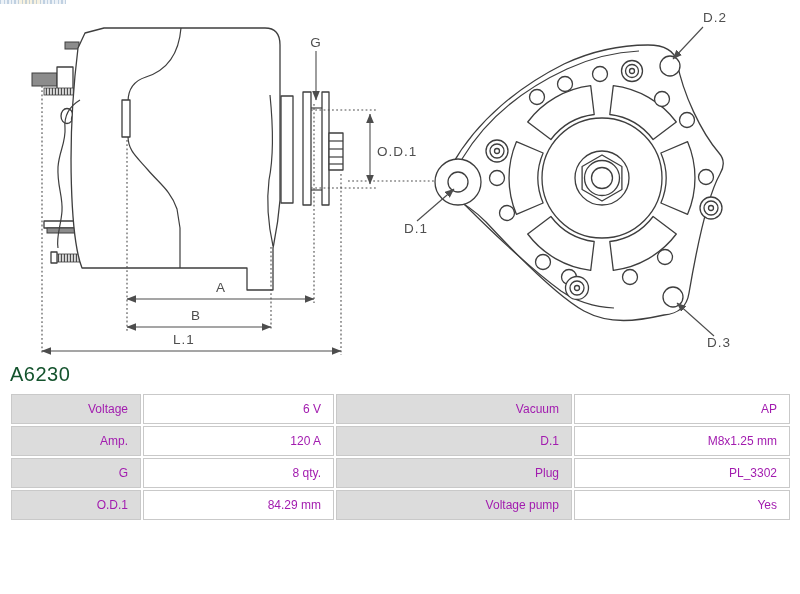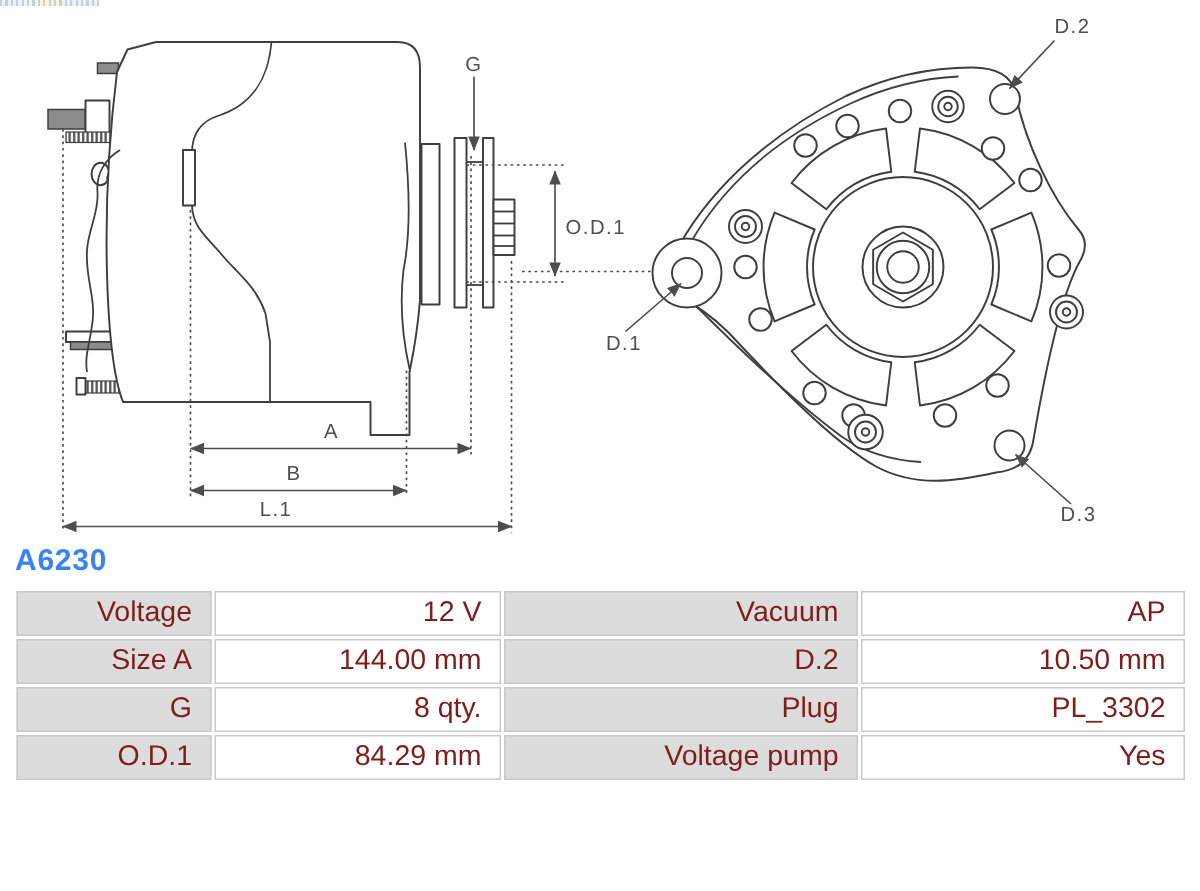--- a/index.html
+++ b/index.html
@@ -15,24 +15,24 @@
 
   
   .ln   {fill:#ffffff;stroke:#3e3e3e;stroke-width:1.3;stroke-linejoin:round;}
   .ln-n {fill:none;stroke:#3e3e3e;stroke-width:1.2;stroke-linejoin:round;}
   .gray {fill:#8c8c8c;stroke:#3e3e3e;stroke-width:1;}
   .dim  {stroke:#4d4d4d;stroke-width:1.1;fill:none;}
   .dot  {stroke:#4d4d4d;stroke-width:1.1;fill:none;stroke-dasharray:1.8 2.4;}
   .dimtxt{fill:#4f4f4f;font-family:"Liberation Sans",sans-serif;font-size:13.5px;letter-spacing:1px;}
 
   .page-title{margin:3px 0 7px 10px;font-size:20px;line-height:22px;
-    color:#3b82f6;letter-spacing:.5px;font-weight:700;}
+    color:#14532d;letter-spacing:.5px;font-weight:400;}
 
   table.spec{border-collapse:separate;border-spacing:2px;margin-left:9px;
-    width:777px;table-layout:fixed;font-size:19px;color:#7f1d1d;}
+    width:777px;table-layout:fixed;font-size:12px;color:#a21caf;}
   table.spec td{border:1px solid #c9c9c9;height:28px;text-align:right;
     padding:0 12px 0 0;background:#ffffff;overflow:hidden;white-space:nowrap;}
   table.spec td.lbl{background:#dcdcdc;}
 </style>
 </head>
 <body>
 
 <div class="logo-strip"></div>
 
 <svg class="diagram" viewBox="0 0 800 360">
@@ -180,29 +180,29 @@
 <table class="spec">
   <colgroup>
       <col style="width:130px">
       <col style="width:191px">
       <col style="width:236px">
       <col style="width:216px">
     </colgroup>
   <tbody>
     <tr>
       <td class="lbl">Voltage</td>
-      <td>12 V</td>
+      <td>6 V</td>
       <td class="lbl">Vacuum</td>
       <td>AP</td>
     </tr>
     <tr>
-      <td class="lbl">Size A</td>
-      <td>144.00 mm</td>
-      <td class="lbl">D.2</td>
-      <td>10.50 mm</td>
+      <td class="lbl">Amp.</td>
+      <td>120 A</td>
+      <td class="lbl">D.1</td>
+      <td>M8x1.25 mm</td>
     </tr>
     <tr>
       <td class="lbl">G</td>
       <td>8 qty.</td>
       <td class="lbl">Plug</td>
       <td>PL_3302</td>
     </tr>
     <tr>
       <td class="lbl">O.D.1</td>
       <td>84.29 mm</td>

